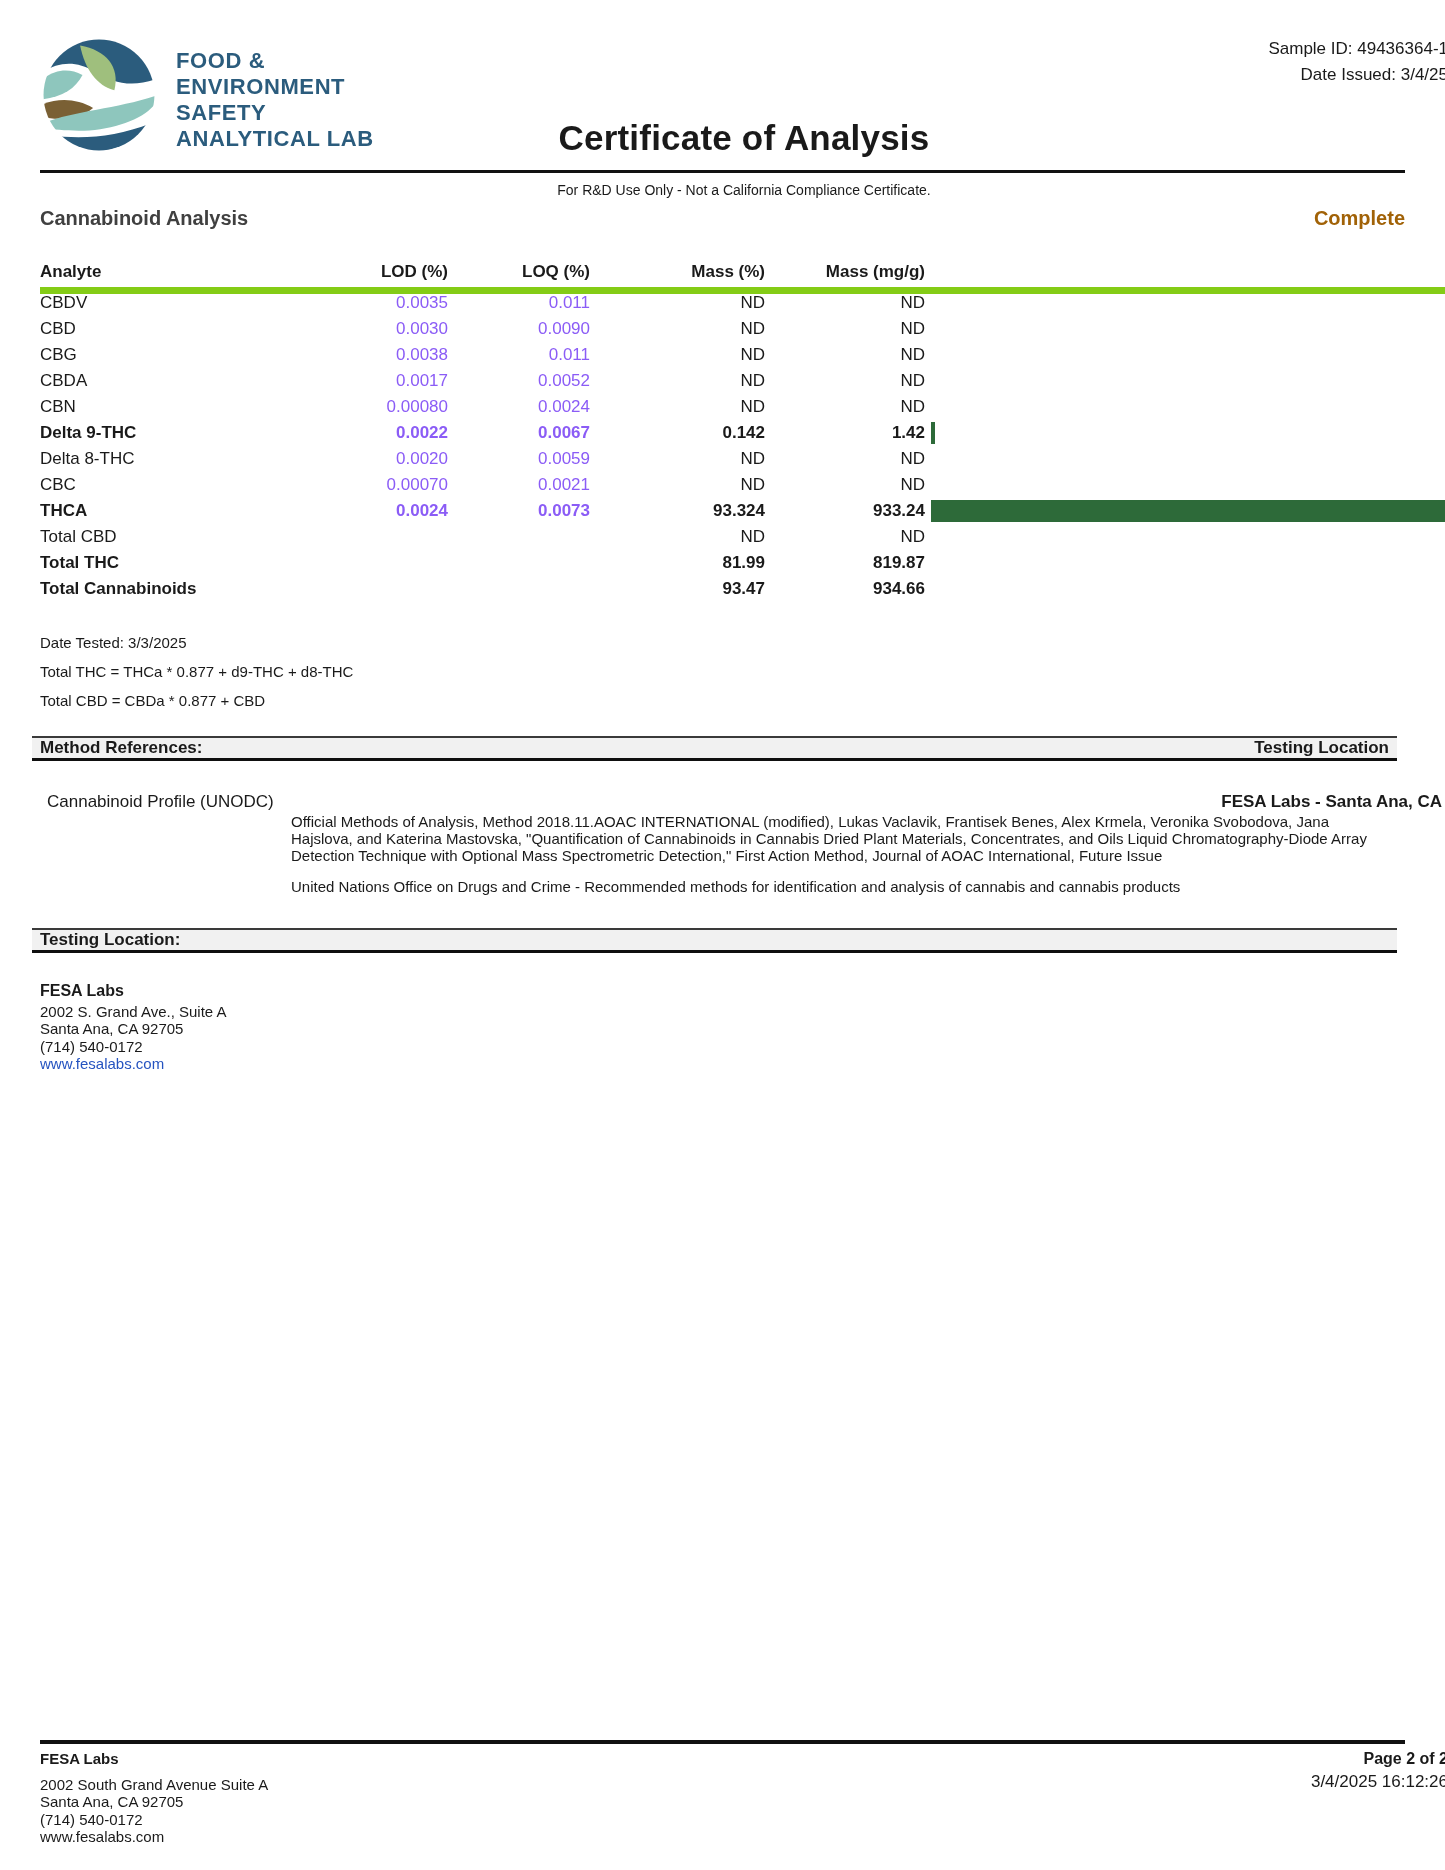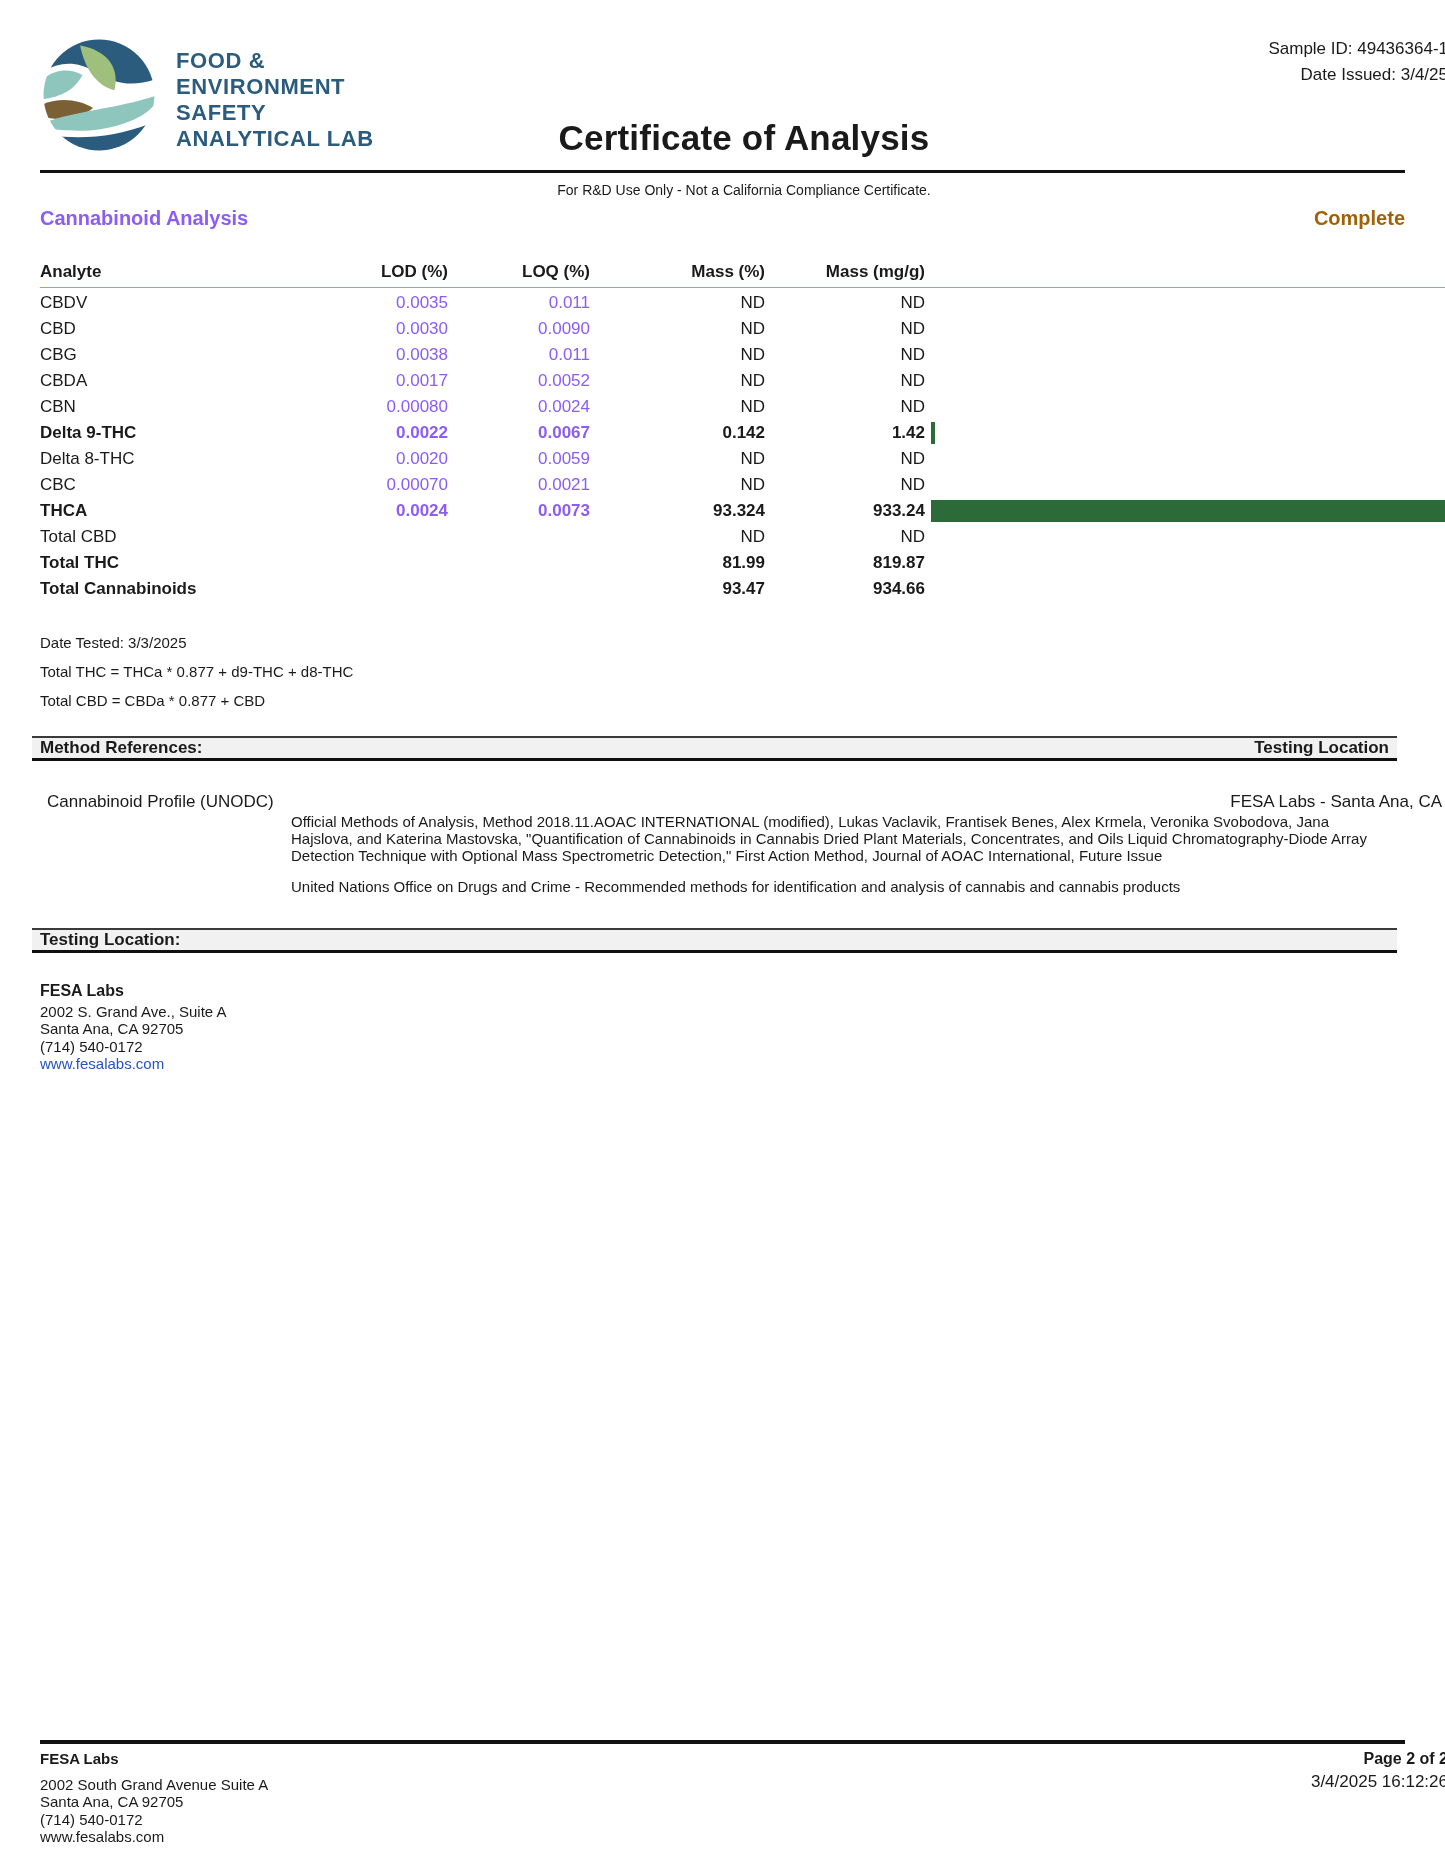--- a/index.html
+++ b/index.html
@@ -17,40 +17,40 @@
   .logo{position:absolute;top:36px;left:40px;display:flex;align-items:flex-start;}
   .logo-mark{width:118px;height:118px;flex:0 0 auto;}
   .logo-text{margin-left:18px;margin-top:12px;font-weight:bold;font-size:22px;line-height:26px;letter-spacing:0.6px;}
   .meta{position:absolute;top:36px;right:40px;text-align:right;font-size:17px;line-height:26px;}
   .title{position:absolute;top:118px;left:0;width:100%;text-align:center;font-size:35px;font-weight:bold;letter-spacing:0.2px;}
   .rule-1{position:absolute;top:170px;left:40px;width:1365px;height:3px;background:#111;}
   .subtitle{position:absolute;top:182px;left:0;width:100%;text-align:center;font-size:14px;}
   .section-head{position:absolute;top:207px;left:40px;width:1365px;display:flex;justify-content:space-between;font-size:20px;font-weight:bold;}
   
   .t-grid{display:grid;grid-template-columns:300px 108px 142px 175px 160px 1fr;align-items:center;}
-  .table-head{position:absolute;top:262px;left:40px;width:1405px;font-size:17px;font-weight:bold;padding-bottom:5px;border-bottom:1px solid #84cc16;}
+  .table-head{position:absolute;top:262px;left:40px;width:1405px;font-size:17px;font-weight:bold;padding-bottom:5px;border-bottom:7px solid #84cc16;}
   .table-body{position:absolute;top:290px;left:40px;width:1405px;}
   .t-row{height:26px;font-size:17px;}
   .t-row.bold{font-weight:bold;}
   .c-num{text-align:right;}
   .gray{color:#8b5cf6;}
   .c-bar{height:22px;padding-left:6px;display:flex;align-items:center;}
   .bar{height:22px;}
   
   .footnotes{position:absolute;top:634px;left:40px;font-size:15px;}
   .footnotes div{margin-bottom:12px;}
   
   .sec-bar{position:absolute;left:32px;width:1365px;box-sizing:border-box;height:25px;background:#f1f1f1;
     border-top:2px solid #3a3a3a;border-bottom:3px solid #0f0f0f;
     display:flex;justify-content:space-between;align-items:center;padding:0 8px;
     font-size:17px;font-weight:bold;}
   .method-bar{top:736px;}
   .testing-bar{top:928px;}
   .profile-label{position:absolute;top:792px;left:47px;font-size:17px;}
-  .location-value{position:absolute;top:792px;right:46px;font-size:17px;font-weight:normal;}
+  .location-value{position:absolute;top:792px;right:46px;font-size:17px;font-weight:bold;}
   .method-paras{position:absolute;top:813px;left:291px;width:1090px;font-size:15px;line-height:17px;}
   .method-paras p{margin:0;}
   .method-paras p + p{margin-top:14px;}
   
   .address{position:absolute;top:982px;left:40px;font-size:15px;line-height:17.5px;}
   .address .lab-name{font-size:16px;font-weight:bold;margin-bottom:3px;}
   .link{text-decoration:none;}
   
   .footer-rule{position:absolute;top:1740px;left:40px;width:1365px;height:4px;background:#111;}
   .footer-left{position:absolute;top:1750px;left:40px;font-size:15px;line-height:17.5px;}
@@ -92,21 +92,21 @@
   <div class="meta">
     <div>Sample ID: 49436364-1</div>
     <div>Date Issued: 3/4/25</div>
   </div>
 
   <div class="title">Certificate of Analysis</div>
   <div class="rule-1"></div>
   <div class="subtitle">For R&amp;D Use Only - Not a California Compliance Certificate.</div>
 
   <div class="section-head">
-    <span style="color: #8b5cf6;">Cannabinoid Analysis</span>
+    <span style="color: #404040;">Cannabinoid Analysis</span>
     <span style="color: #a16207;">Complete</span>
   </div>
 
   <div class="table-head t-grid">
     <div>Analyte</div>
     <div class="c-num">LOD (%)</div>
     <div class="c-num">LOQ (%)</div>
     <div class="c-num">Mass (%)</div>
     <div class="c-num">Mass (mg/g)</div>
     <div></div>

